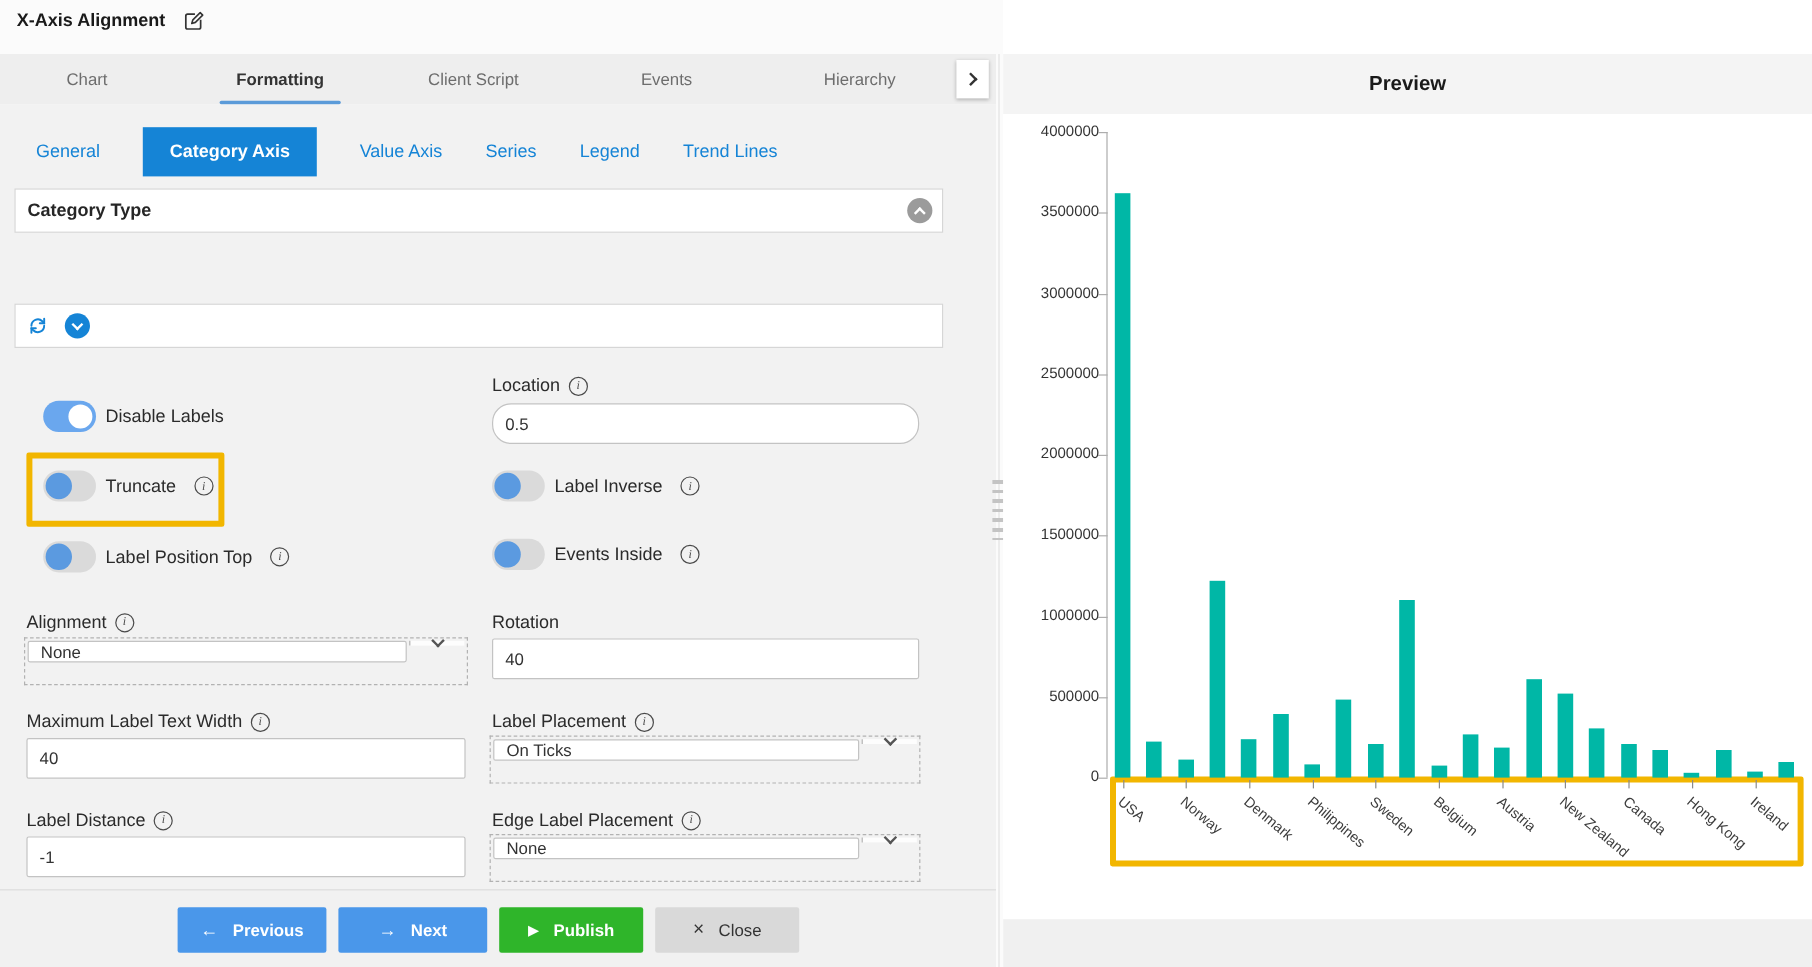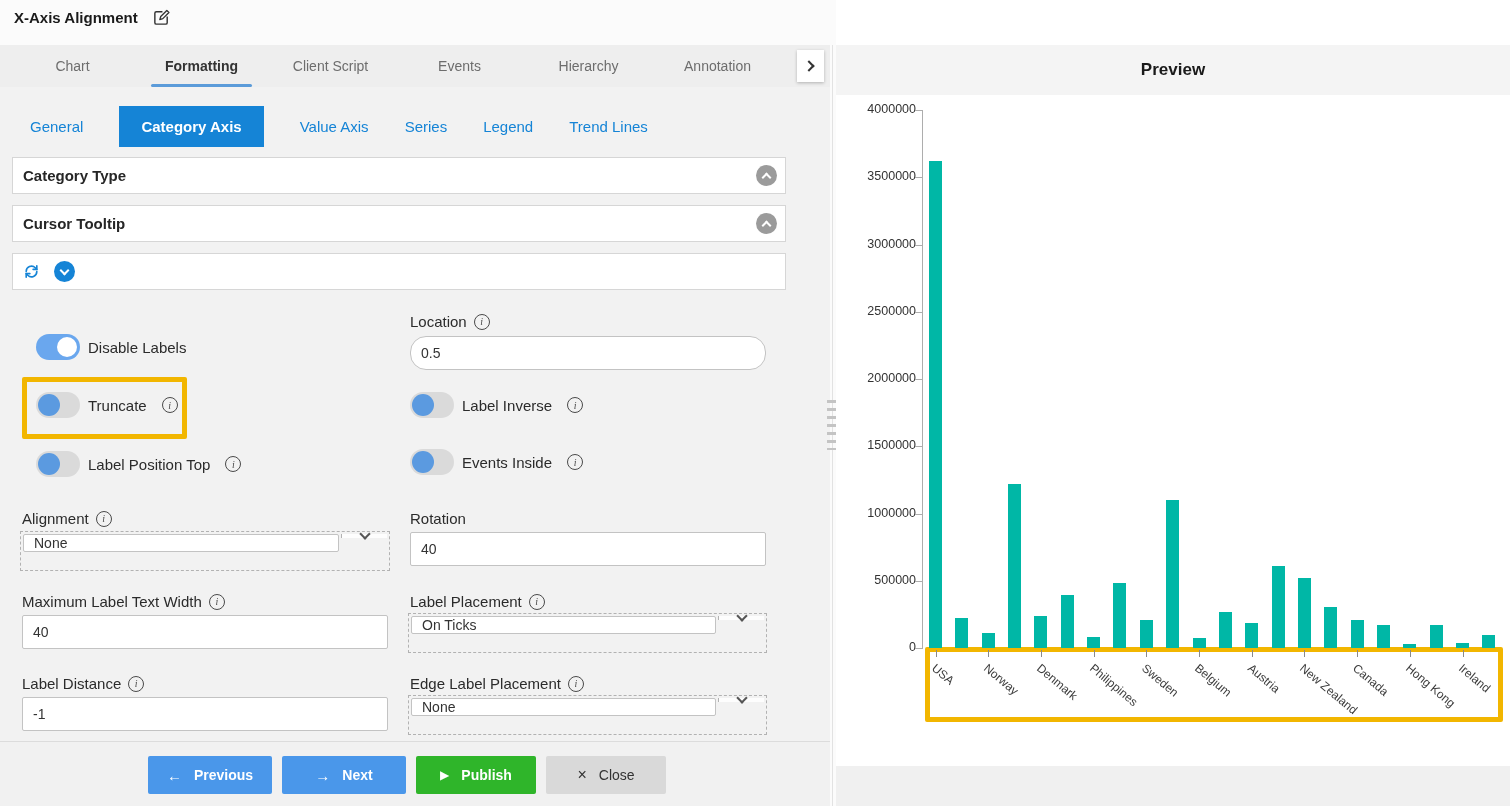--- a/index.html
+++ b/index.html
@@ -9,21 +9,21 @@
 
   
   .titlebar { position:absolute; left:0; top:0; width:1510px; height:45px; background:#fbfbfb; }
   .win-title { position:absolute; left:14px; top:9px; font-size:15px; font-weight:700; color:#1a1a1a; }
   .edit-ic { position:absolute; left:152px; top:8px; }
   .win-help { position:absolute; left:1460px; top:7px; font-size:17px; color:#5a5a5a; cursor:pointer; }
   .win-close { position:absolute; left:1488px; top:4px; font-size:21px; color:#5a5a5a; cursor:pointer; }
 
   
   .tabstrip { position:absolute; left:0; top:45px; width:830px; height:42px; background:#eeeeee; }
-  .tabs { position:absolute; left:8px; top:0; height:42px; display:flex; }
+  .tabs { position:absolute; left:8px; top:0; height:42px; display:flex;gap:32px; }
   .tab { position:relative; width:129px; height:42px; display:flex; align-items:center; justify-content:center; font-size:14px; color:#6d6d6d; cursor:pointer; }
   .tab.active { color:#333; font-weight:700; }
   .tab.active::after { content:""; position:absolute; left:14px; right:14px; bottom:0; height:3px; background:#5b9bd9; border-radius:2px; }
   .tab-overflow { position:absolute; left:797px; top:50px; width:27px; height:32px; background:#fff; box-shadow:0 1px 3px rgba(0,0,0,.25); display:flex; align-items:center; justify-content:center; cursor:pointer; }
 
   
   .left-content { position:absolute; left:0; top:87px; width:830px; height:654px; background:#f2f2f2; }
   .subtabs { position:absolute; left:30px; top:106px; height:41px; display:flex; align-items:center; gap:36px; }
   .subtab { font-size:15px; color:#1584d6; cursor:pointer; white-space:nowrap; }
   .subtab.active { background:#1584d6; color:#fff; font-weight:700; height:41px; display:flex; align-items:center; padding:0 22px; }
@@ -124,26 +124,20 @@
     <span class="subtab">General</span>
     <span class="subtab active">Category Axis</span>
     <span class="subtab">Value Axis</span>
     <span class="subtab">Series</span>
     <span class="subtab">Legend</span>
     <span class="subtab">Trend Lines</span>
   </div>
 
   <div class="section" style="top:157px">
     <span class="section-title">Category Type</span>
-    <span class="circle-ic gray">
-        <i class="chev up"></i>
-      </span>
-  </div>
-  <div class="section" style="top:205px">
-    <span class="section-title">Cursor Tooltip</span>
     <span class="circle-ic gray">
         <i class="chev up"></i>
       </span>
   </div>
   <div class="section" style="top:253px">
     <span class="refresh-ic">
       <svg width="17" height="17" viewBox="0 0 24 24" fill="none" stroke="#1584d6" stroke-width="2.3" stroke-linecap="round">
           <path d="M4.5 12a7.5 7.5 0 0 1 12.8-5.3L19.5 9"></path>
           <path d="M19.5 3.8V9h-5.2"></path>
           <path d="M19.5 12a7.5 7.5 0 0 1-12.8 5.3L4.5 15"></path>

